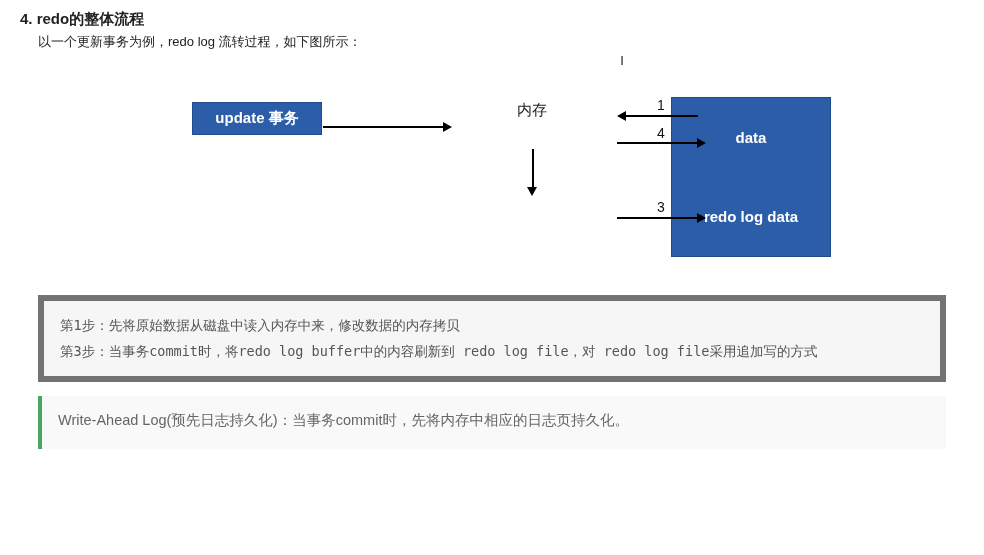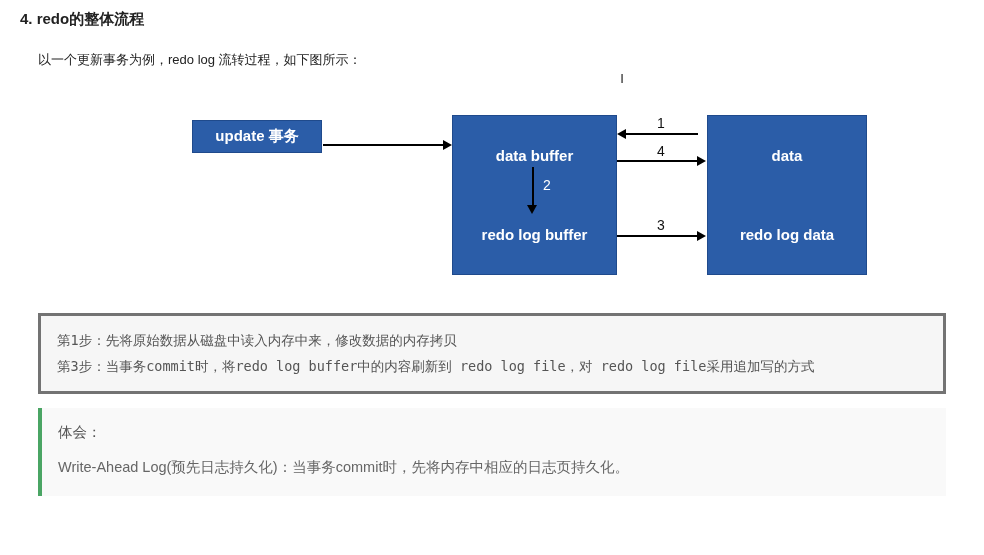--- a/index.html
+++ b/index.html
@@ -9,21 +9,21 @@
     width: 984px;
     height: 555px;
     padding: 10px 20px;
     color: #333;
     font-size: 14px;
   }
   .section-heading {
     font-weight: bold;
     font-size: 15px;
     color: #222;
-    margin-bottom: 22px;
+    margin-bottom: 4px;
   }
   .intro-line {
     margin-left: 18px;
     font-size: 13px;
     color: #222;
     margin-bottom: 4px;
   }
   .cursor-mark {
     text-align: center;
     font-size: 13px;
@@ -54,21 +54,21 @@
     color: #fff;
     display: flex;
     align-items: center;
     justify-content: center;
     font-weight: bold;
     font-size: 15px;
     border: 1px solid #1f4a8c;
   }
   .box.update { left: 85px; top: 35px; width: 130px; height: 33px; }
   .box.mem-group { left: 345px; top: 30px; width: 165px; height: 160px; flex-direction: column; font-weight: bold; }
-  .box.disk-group { left: 600px; top: 30px; width: 160px; height: 160px; flex-direction: column; font-weight: bold; }
+  .box.disk-group { left: 564px; top: 30px; width: 160px; height: 160px; flex-direction: column; font-weight: bold; }
   .mem-group .inner-top, .disk-group .inner-top { flex:1; display:flex; align-items:center; justify-content:center; width:100%; }
   .mem-group .inner-bot, .disk-group .inner-bot { flex:1; display:flex; align-items:center; justify-content:center; width:100%; }
 
   
   .line {
     position: absolute;
     background: #000;
   }
   .arrow-head {
     position: absolute;
@@ -79,21 +79,21 @@
   .ah-down  { border-left: 5px solid transparent; border-right: 5px solid transparent; border-top: 9px solid #000; }
 
   .num-label {
     position: absolute;
     font-size: 14px;
     color: #111;
   }
 
   .steps-box {
     background: #f6f6f6;
-    border: 3px solid #737373;
+    border: 6px solid #737373;
     padding: 12px 16px;
     margin: 0 18px 14px 18px;
     color: #555;
     font-size: 13.5px;
     line-height: 1.9;
     font-family: "Microsoft YaHei","PingFang SC",monospace;
   }
   .note-box {
     background: #f9f9f9;
     border-left: 4px solid #4aa564;
@@ -111,24 +111,20 @@
 <div class="section-heading">4. redo的整体流程</div>
 <div class="intro-line">以一个更新事务为例，redo log 流转过程，如下图所示：</div>
 <div class="cursor-mark">I</div>
 
 <div class="diagram-wrap">
   <div class="col-label mem">内存</div>
   <div class="col-label disk">磁盘</div>
 
   <div class="box update">update 事务</div>
 
-  <div class="box mem-group">
-    <div class="inner-top">data buffer</div>
-    <div class="inner-bot">redo log buffer</div>
-  </div>
 
   <div class="box disk-group">
     <div class="inner-top">data</div>
     <div class="inner-bot">redo log data</div>
   </div>
 
   <div class="line" style="left:216px; top:59px; width:120px; height:2px;"></div>
   <div class="arrow-head ah-right" style="left:336px; top:55px;"></div>
 
   <div class="line" style="left:519px; top:48px; width:72px; height:2px;"></div>
@@ -147,15 +143,14 @@
   <div class="arrow-head ah-right" style="left:590px; top:146px;"></div>
   <div class="num-label" style="left:550px; top:132px;">3</div>
 </div>
 
 <div class="steps-box">
   <div>第1步：先将原始数据从磁盘中读入内存中来，修改数据的内存拷贝</div>
   <div>第3步：当事务commit时，将redo log buffer中的内容刷新到 redo log file，对 redo log file采用追加写的方式</div>
 </div>
 
 <div class="note-box">
-  <div class="note-title">体会：</div>
   <div>Write-Ahead Log(预先日志持久化)：当事务commit时，先将内存中相应的日志页持久化。</div>
 </div>
 
 </body></html>

